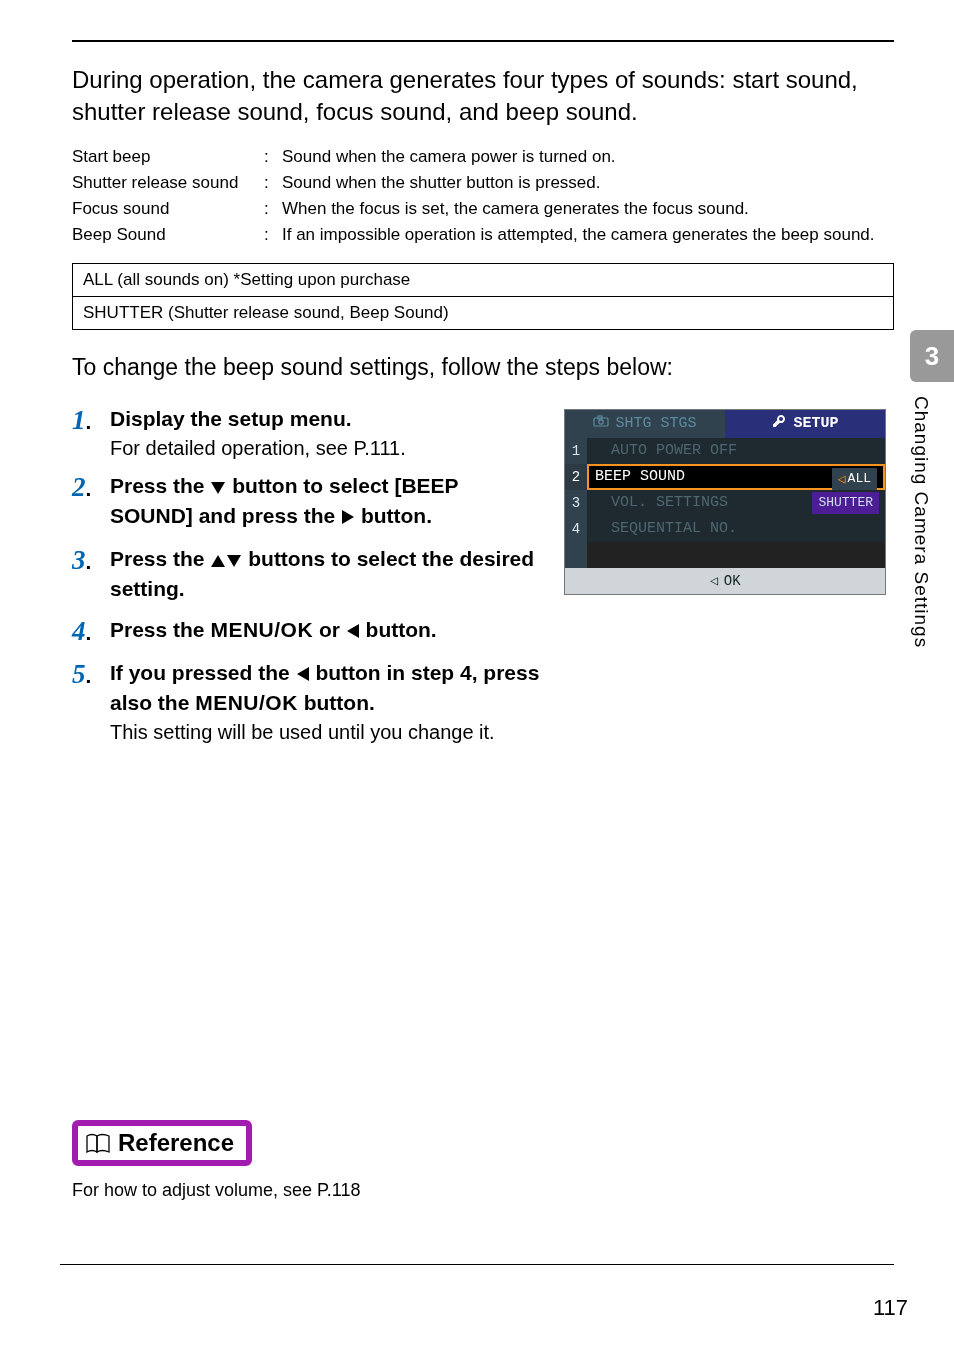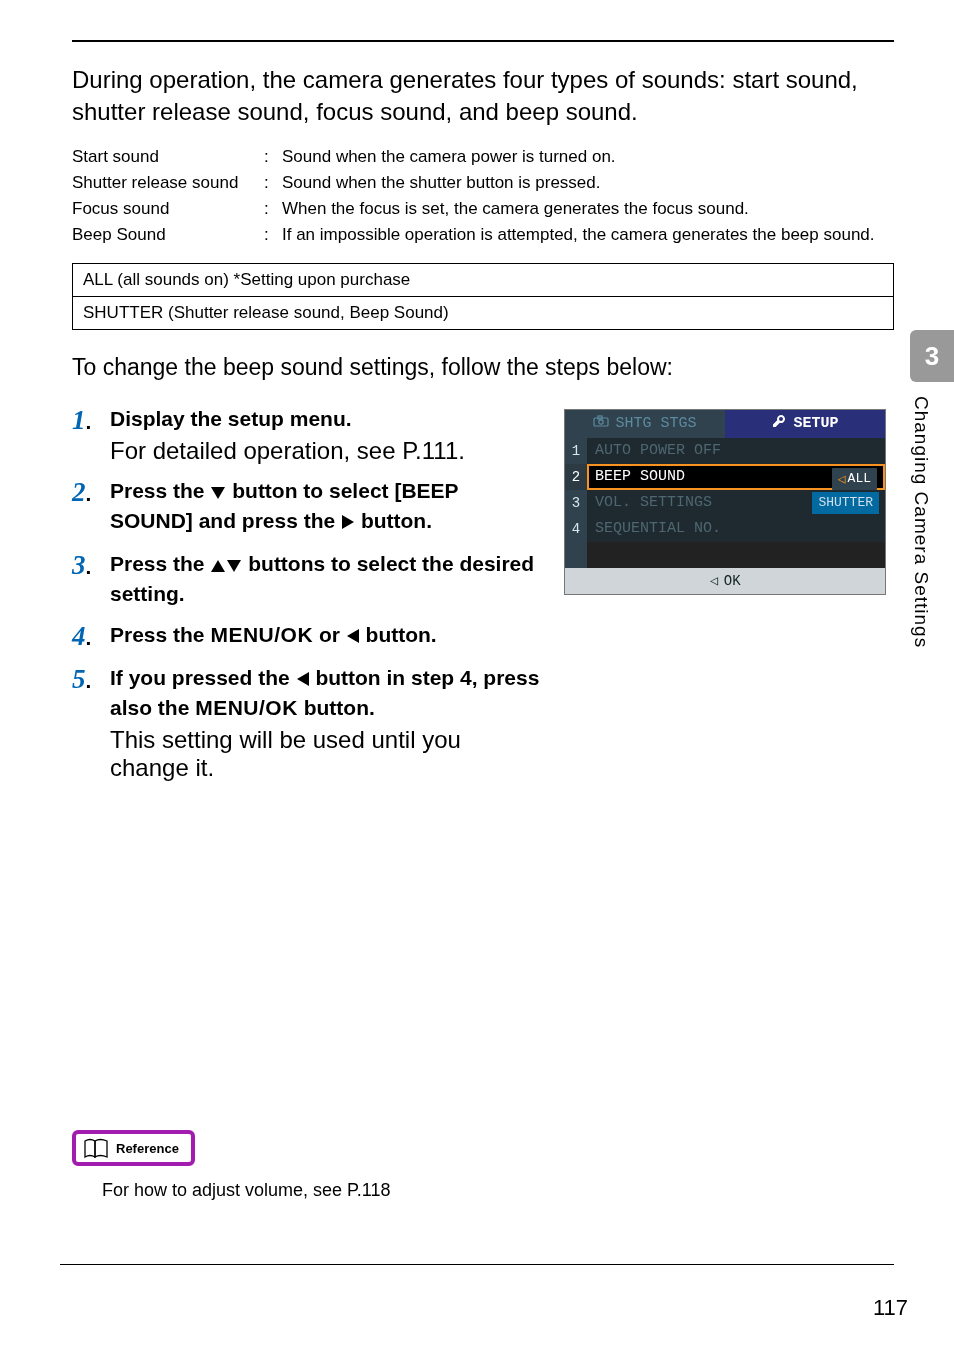--- a/index.html
+++ b/index.html
@@ -16,74 +16,74 @@
   table.settings { width: 100%; border-collapse: collapse; font-size: 17px; margin-bottom: 24px; }
   table.settings th, table.settings td { border: 1px solid #000; padding: 6px 10px; text-align: left; font-weight: normal; }
   table.settings th { background: #f2f2f2; font-weight: bold; }
   .lead2 { font-size: 23px; margin-bottom: 24px; }
   .steps { }
   .step { display: flex; margin-bottom: 12px; }
   .step .num { font-style: italic; font-family: "Times New Roman", serif; font-size: 27px; font-weight: bold; color: #0066b3; width: 38px; flex: 0 0 38px; }
   .step .num .dot { color: #000; font-style: normal; font-family: Arial, sans-serif; font-size: 21px; }
   .step .body { flex: 1; }
   .step .title { font-size: 21px; font-weight: bold; line-height: 1.35; }
-  .step .sub { font-size: 24px; margin-top: 4px; }
+  .step .sub { font-size: 20px; margin-top: 4px; }
   .icon { display: inline-block; vertical-align: -2px; }
   .steps-wrap { display: flex; gap: 22px; }
   .steps-col { flex: 1; max-width: 470px; }
   .lcd-col { width: 322px; flex: 0 0 322px; padding-top: 4px; }
 
   
   .lcd { width: 322px; border: 1px solid #777; font-family: "Lucida Console","Courier New",monospace; font-size: 15px; color: #9aa; background:#222; }
   .lcd .tabbar { display:flex; height:28px; }
   .lcd .tab { display:flex; align-items:center; justify-content:center; gap:6px; }
   .lcd .tab.inactive { flex:1; background:#30424d; color:#5c8aa0; }
   .lcd .tab.active { flex:1; background:#2a2f7a; color:#fff; font-weight:bold; }
   .lcd .body { display:flex; }
   .lcd .numcol { width:22px; background:#30424d; display:flex; flex-direction:column; }
   .lcd .numcol div { height:26px; display:flex; align-items:center; justify-content:center; color:#d8e8f0; font-size:14px; }
   .lcd .numcol div.sel { background:#2c3a44; color:#fff; }
   .lcd .list { flex:1; }
-  .lcd .row { height:26px; display:flex; align-items:center; padding-left:8px; position:relative; }
+  .lcd .row { height:26px; display:flex; align-items:center; padding-left:24px; position:relative; }
   .lcd .row.dim { color:#4e6670; background:#1f2a30; }
   .lcd .row.sel { background:#000; color:#fff; border:2px solid #f7931e; height:26px; padding-left:6px; }
   .lcd .row .opt { position:absolute; right:6px; top:0; height:100%; display:flex; align-items:center; font-size:13px; }
   .lcd .row.sel .opt-all { background:#30424d; color:#fff; padding:0 6px; border-radius:1px; height:22px; margin-top:2px; }
   .lcd .row.sel .opt-all .tri { color:#f7931e; margin-right:2px; }
-  .lcd .row .opt-shutter { background:#0369a1; color:#cfe0ea; padding:0 6px; height:22px; margin-top:2px; }
+  .lcd .row .opt-shutter { background:#4c1d95; color:#cfe0ea; padding:0 6px; height:22px; margin-top:2px; }
   .lcd .foot { height:26px; background:#cfd5d9; color:#122; display:flex; align-items:center; justify-content:center; gap:6px; font-size:14px; }
 
   
   .sidetab { position:absolute; right:0; top:330px; width:44px; }
   .sidetab .block { width:44px; height:52px; background:#999; color:#fff; display:flex; align-items:center; justify-content:center; font-size:26px; font-weight:bold; border-top-left-radius:6px; border-bottom-left-radius:6px; }
   .sidetab .vtext { writing-mode: vertical-rl; font-size:19px; padding-top:14px; letter-spacing:1px; text-align:left; height:400px; }
 
   
   .refwrap { position:absolute; left:72px; bottom:150px; width:800px; }
-  .refbox { display:inline-flex; align-items:center; border:4px solid #a21caf; border-radius:6px; padding:3px 12px 3px 6px; font-weight:bold; font-size:13px; background:#fff; position:relative; }
+  .refbox { display:inline-flex; align-items:center; border:6px solid #a21caf; border-radius:6px; padding:3px 12px 3px 6px; font-weight:bold; font-size:24px; background:#fff; position:relative; }
   .refbox .ic { width:28px; height:22px; margin-right:6px; position:relative; }
   .refbox .ic svg { width:28px; height:22px; }
-  .reftext { font-size:18px; margin-top:14px;margin-left:30px; }
+  .reftext { font-size:18px; margin-top:14px; }
 
   
   .footer-rule { position:absolute; left:60px; right:60px; bottom:86px; border-top:1px solid #000; }
   .pagenum { position:absolute; right:46px; bottom:30px; font-size:22px; }
 </style>
 </head>
 <body>
 
 <div class="page">
 
   <div class="rule"></div>
 
   <p class="intro">During operation, the camera generates four types of sounds: start sound, shutter release sound, focus sound, and beep sound.</p>
 
   <div class="defs">
     <div class="row">
-      <div class="name">Start sound</div>
+      <div class="name">Start beep</div>
       <div class="colon">:</div>
       <div class="val">Sound when the camera power is turned on.</div>
     </div>
     <div class="row">
       <div class="name">Shutter release sound</div>
       <div class="colon">:</div>
       <div class="val">Sound when the shutter button is pressed.</div>
     </div>
     <div class="row">
       <div class="name">Focus sound</div>

